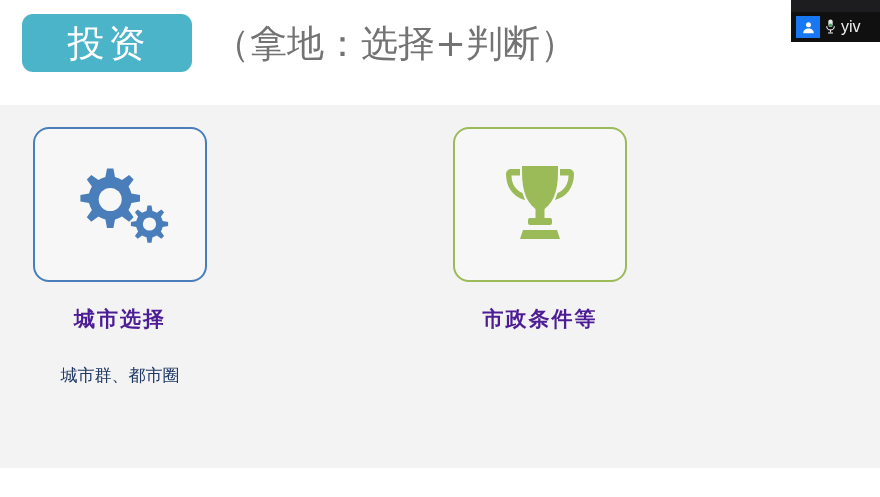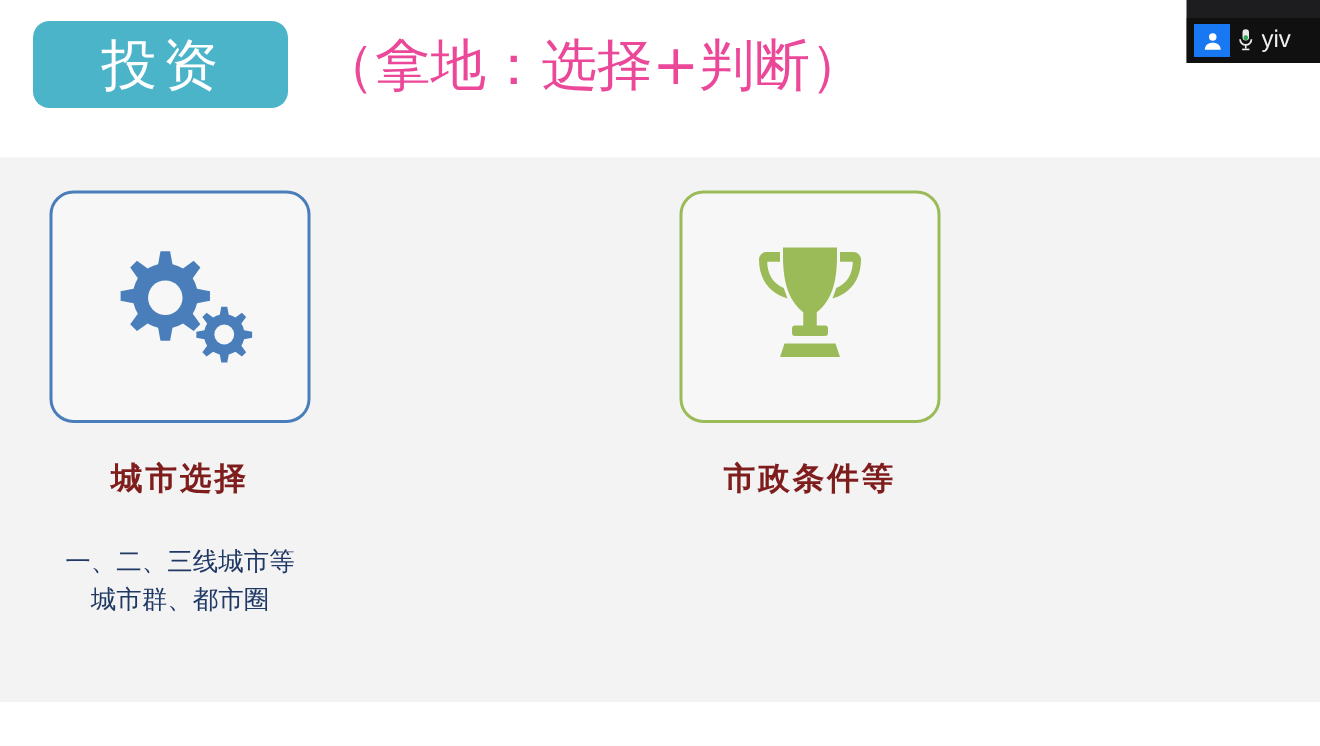--- a/index.html
+++ b/index.html
@@ -52,21 +52,21 @@
     line-height: 1;
     padding-left: 3px;
   }
   .title-sub {
     position: absolute;
     left: 213px;
     top: 15px;
     height: 58px;
     display: flex;
     align-items: center;
-    color: #ec4899;
+    color: #737373;
     font-size: 37px;
     letter-spacing: 0px;
     font-family: "DejaVu Sans", "Liberation Sans", sans-serif;
     white-space: nowrap;
   }
 
   
   .cam-overlay {
     position: absolute;
     left: 791px;
@@ -163,21 +163,21 @@
   .card-icon {
     display: block;
   }
 
   .card-label {
     position: absolute;
     top: 200px;
     left: 0;
     width: 210px;
     text-align: center;
-    color: #7f1d1d;
+    color: #4c1d95;
     font-size: 21px;
     font-weight: bold;
     letter-spacing: 2px;
     font-family: "DejaVu Sans", "Liberation Sans", sans-serif;
   }
 
   .card-body {
     position: absolute;
     top: 258px;
     left: 0;
@@ -250,21 +250,20 @@
                          a16 16 0 0 1 -1.8-4.4 l-5.4-1.0 0-4.0 5.4-1.0
                          a16 16 0 0 1 1.8-4.4 l-3.2-4.4 2.8-2.8 4.4 3.2
                          a16 16 0 0 1 4.4-1.8 z"></path>
                 <circle cx="83.5" cy="62.0" r="6.6" fill="#f7f7f7"></circle>
               </g>
             </svg>
           </span>
         </div>
         <div class="card-label">城市选择</div>
         <div class="card-body">
-          <div>一、二、三线城市等</div>
           <div>城市群、都市圈</div>
         </div>
       </div>
 
 
       <div class="col col-2">
         <div class="card-box" style="border-color:#9bbb59">
           <span class="card-icon">
             <svg width="80" height="86" viewBox="0 0 80 86" aria-hidden="true">
               <g fill="#9bbb59">

